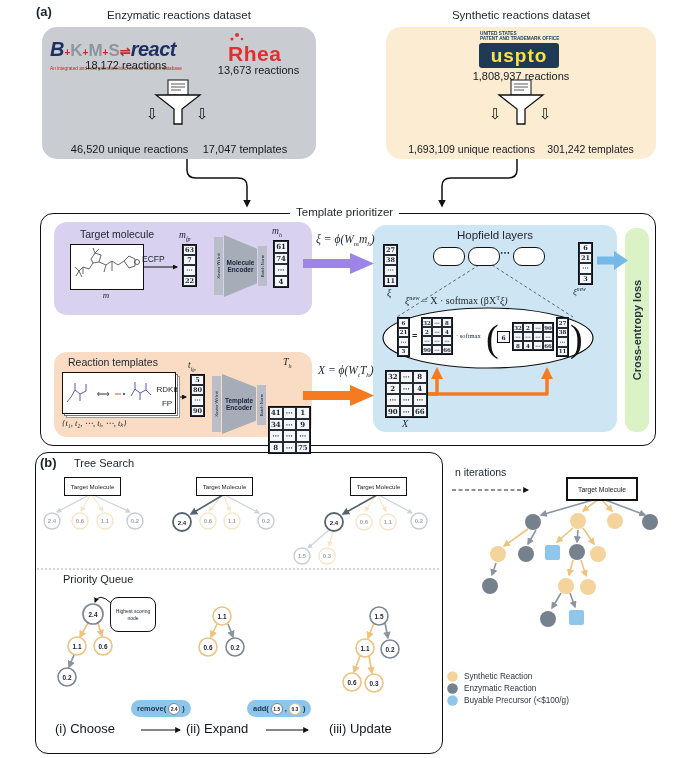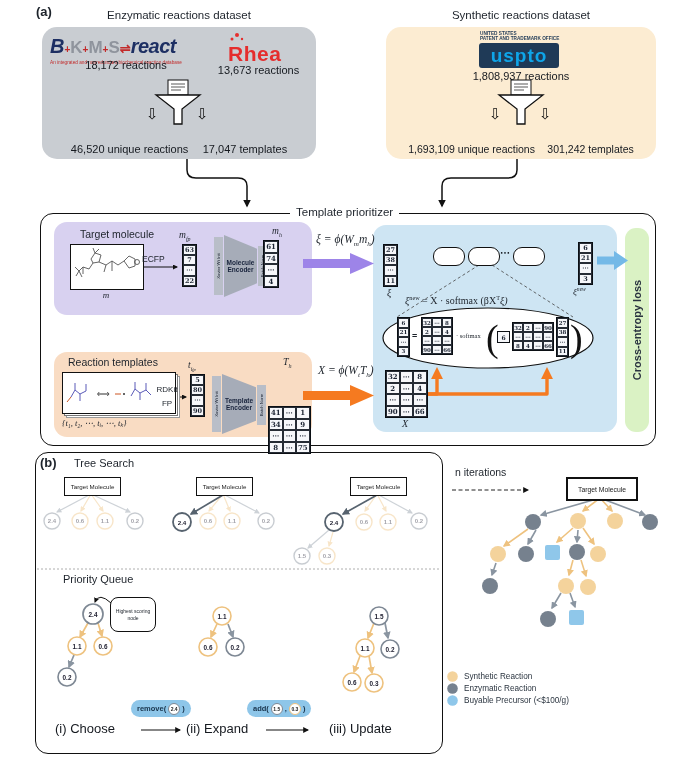--- a/index.html
+++ b/index.html
@@ -50,30 +50,30 @@
   .qpill{position:absolute;display:inline-flex;align-items:center;gap:2px;background:#8ec6e9;
          border-radius:9px;padding:2px 6px;font-size:7.5px;font-weight:bold;color:#17324a;height:13px;}
   .qnode{display:inline-flex;align-items:center;justify-content:center;width:12px;height:12px;
          border-radius:50%;background:#fff;font-size:5px;font-weight:bold;color:#222;box-sizing:border-box;}
   .ring-g{border:1.4px solid #7e8894;}
   .ring-y{border:1.4px solid #eec27f;}
   .steplbl{position:absolute;font-size:13px;color:#15191f;}
   .legendrow{position:absolute;display:flex;align-items:center;gap:6px;}
   .legendrow .ltxt{font-size:8.2px;color:#2b3540;}
   
-  .bkms-line{white-space:nowrap;line-height:24px;}
+  .bkms-line{white-space:nowrap;line-height:30px;}
   .bkms-b,.bkms-react{font-style:italic;font-weight:800;color:#1d2f63;font-size:20px;}
   .bkms-react{letter-spacing:-0.5px;}
   .bkms-g{font-weight:bold;color:#8f949d;font-size:17px;}
   .bkms-p{font-weight:bold;color:#c22a2a;font-size:10px;}
   .bkms-eq{font-weight:bold;color:#c22a2a;font-size:13px;}
   .bkms-sub{font-size:4.7px;color:#c22a2a;margin-top:-2px;white-space:nowrap;}
   .rhea{font-size:21px;font-weight:800;color:#e52d2d;letter-spacing:0.5px;}
   .uspto-h{font-size:4.7px;font-weight:bold;color:#1f3a57;line-height:5.4px;}
-  .uspto-logo{position:absolute;background:#1f3a57;border-radius:3px;color:#0ea5e9;font-weight:bold;
+  .uspto-logo{position:absolute;background:#1f3a57;border-radius:3px;color:#fde047;font-weight:bold;
               font-size:19px;display:flex;align-items:center;justify-content:center;letter-spacing:1px;}
   .dsnum{font-size:11px;color:#15191f;}
   .dsnum-sm{font-size:10.5px;color:#15191f;}
 </style>
 </head>
 <body>
 
 <div id="fig">
 
   <div class="box" style="left:42px;top:27px;width:274px;height:132px;background:#c9cdd2;"></div>
@@ -382,21 +382,21 @@
 
   <div class="encbar" style="left:214px;top:295px;width:58px;height:9px;">Xavier Wt Init</div>
   <div class="trap" style="left:224px;top:235px;width:33px;height:62px;">
     <div class="tlabel"><span>Molecule</span><br><span>Encoder</span></div>
   </div>
   <div class="encbar" style="left:258px;top:286px;width:40px;height:9px;">Batch Norm</div>
 
   <div class="abs math" style="left:272px;top:226px;font-size:9.5px;">
     <span>m</span><span class="sub">h</span>
   </div>
-  <div class="mtx cs-b" style="left:263px;top:240px;">
+  <div class="mtx cs-b" style="left:273px;top:240px;">
       <div class="mrow">
         <div class="mcell">61</div>
       </div>
       <div class="mrow">
         <div class="mcell">74</div>
       </div>
       <div class="mrow">
         <div class="mcell">⋯</div>
       </div>
       <div class="mrow">
@@ -404,20 +404,21 @@
       </div>
     </div>
 
   <div class="abs math" style="left:316px;top:233px;font-size:11.5px;">
     <span>ξ = ϕ(W</span><span class="sub">m</span><span>m</span><span class="sub">h</span><span>)</span>
   </div>
   <svg class="abs" style="left:303px;top:252px;" width="72" height="23" viewBox="0 0 72 23">
     <polygon points="0,7 47,7 47,1 71,11.5 47,22 47,16 0,16" fill="#9d84e8"></polygon>
   </svg>
 
+  <div class="abs ctr" style="left:373px;top:229px;width:244px;font-size:11.5px;">Hopfield layers</div>
   <div class="pill" style="left:433px;top:247px;"></div>
   <div class="pill" style="left:468px;top:247px;"></div>
   <div class="abs" style="left:500px;top:247px;font-size:10px;font-weight:bold;">⋯</div>
   <div class="pill" style="left:513px;top:247px;"></div>
 
   <div class="mtx cs-a" style="left:383px;top:244px;">
       <div class="mrow">
         <div class="mcell">27</div>
       </div>
       <div class="mrow">

